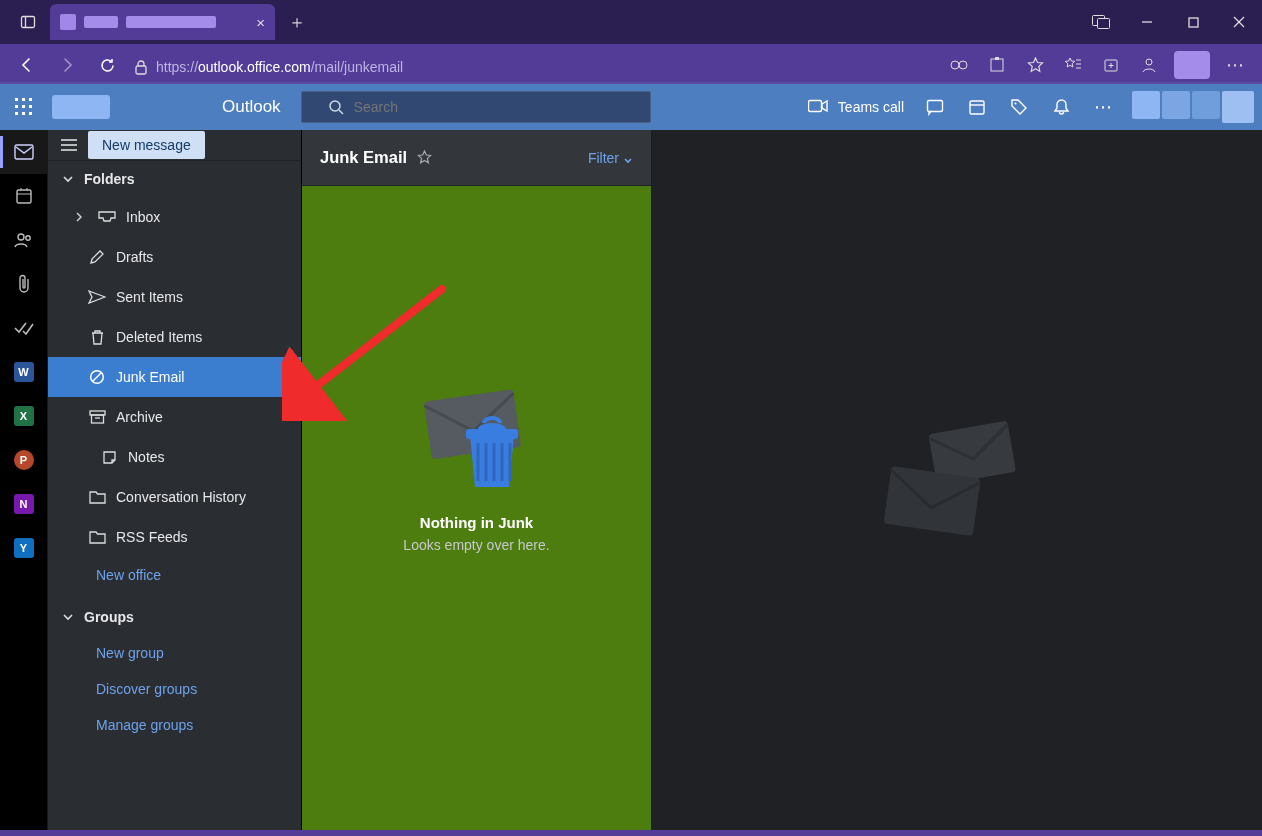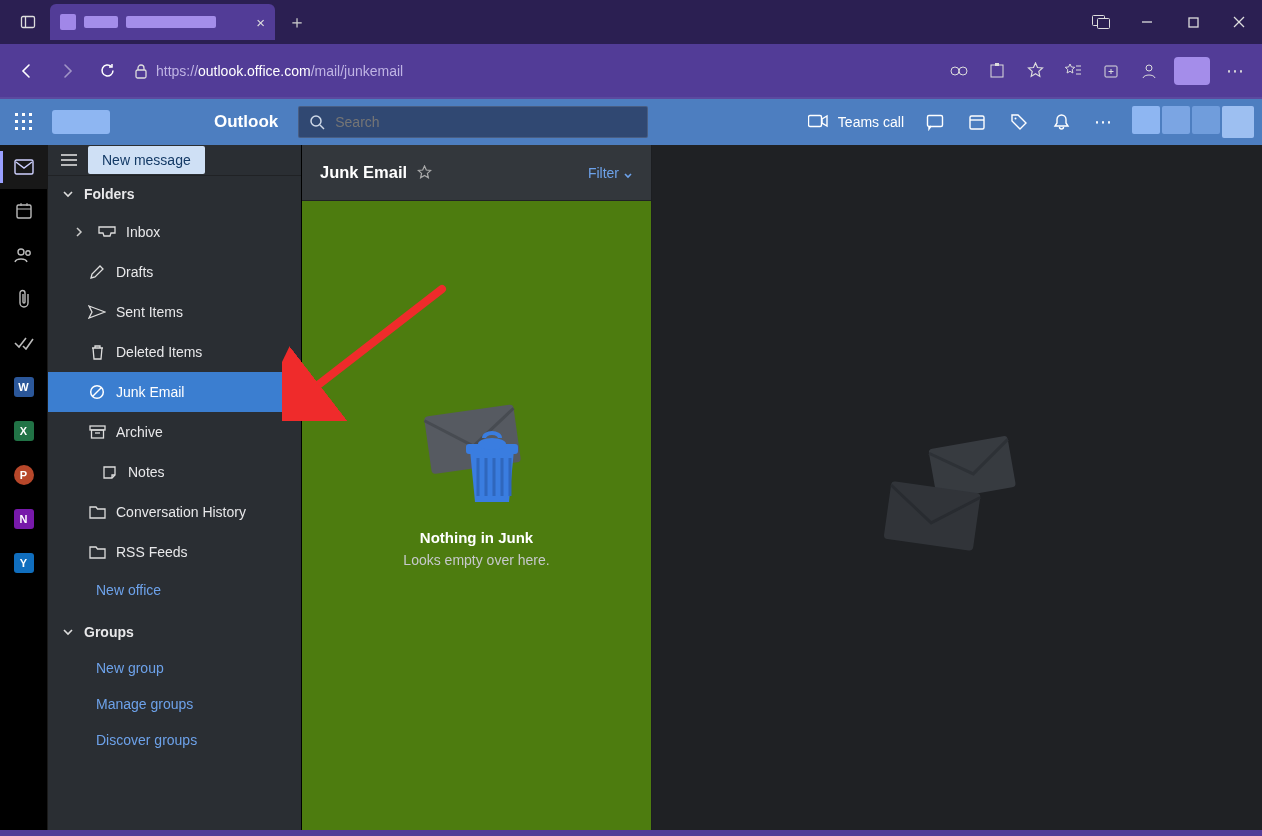--- a/index.html
+++ b/index.html
@@ -32,36 +32,36 @@
   .tab{height:36px;background:var(--address-bar);border-radius:6px 6px 0 0;display:flex;align-items:center;gap:8px;padding:0 10px;min-width:225px;color:#fff;font-size:12.5px}
   .tab .dot{width:16px;height:16px;border-radius:2px;background:#a187e8}
   .tab .blur{height:12px;background:#a48dea;border-radius:2px}
   .tab .close{margin-left:auto;font-size:15px;color:#ddd;cursor:pointer}
   .new-tab{width:32px;height:32px;display:flex;align-items:center;justify-content:center;color:#ccc;font-size:18px;margin-left:6px}
   .title-spacer{flex:1}
   .win-controls{display:flex;align-items:center;height:100%}
   .win-btn{width:46px;height:32px;display:flex;align-items:center;justify-content:center;color:#ddd}
   .win-btn svg{stroke:#ddd}
 
-  .address-bar{height:55px;background:var(--address-bar);display:flex;align-items:center;gap:2px;padding:12px 8px;border-bottom:2px solid var(--tab-sep)}
+  .address-bar{height:40px;background:var(--address-bar);display:flex;align-items:flex-end;gap:2px;padding:0 8px;border-bottom:2px solid var(--tab-sep)}
   .ab-btn{width:38px;height:34px;display:flex;align-items:center;justify-content:center;color:#ddd}
   .url-field{flex:1;height:30px;display:flex;align-items:center;gap:8px;padding:0 6px;color:#fff;font-size:14px}
   .url-field .lock{color:#ccc}
   .url-dim{color:#bfb4e4}
   .ab-right{display:flex;align-items:center;gap:0}
   .ab-right .ab-btn{width:38px}
   .avatar-blur{width:36px;height:28px;background:#a48dea;border-radius:4px;margin:0 6px}
 
   
   .app-bar{height:46px;background:var(--app-bar);display:flex;align-items:center;color:#fff}
   .waffle{width:48px;height:46px;display:flex;align-items:center;justify-content:center}
   .app-brand{width:150px;display:flex;align-items:center;gap:8px;padding-left:4px}
   .brand-blur{width:58px;height:24px;background:#8eb6f2;border-radius:3px}
-  .app-title{font-weight:700;font-size:17px;margin-left:16px}
-  .search{margin-left:20px;flex:0 0 350px;height:32px;background:var(--search-bg);display:flex;align-items:center;border-radius:2px;padding:0 10px;color:#cfd9e8;border:1px solid rgba(255,255,255,0.12)}
+  .app-title{font-weight:400;font-size:17px;margin-left:24px}
+  .search{margin-left:20px;flex:0 0 350px;height:32px;background:var(--search-bg);display:flex;align-items:center;border-radius:2px;padding:0 26px;color:#cfd9e8;border:1px solid rgba(255,255,255,0.12)}
   .search input{background:transparent;border:none;color:#cfd9e8;font-size:14px;margin-left:8px;outline:none;flex:1}
   .app-spacer{flex:1}
   .teams-call{display:flex;align-items:flex-start;gap:10px;font-size:14px;padding:0 10px}
   .app-icn{width:42px;height:46px;display:flex;align-items:center;justify-content:center}
   .avatar-stack{display:flex;gap:2px;margin:0 8px}
   .avs{width:28px;height:28px;background:#8eb6f2;border-radius:2px}
 
   
   .shell{display:flex;height:calc(836px - 44px - 42px - 46px);background:#000}
   .rail{width:48px;background:var(--sidebar-bg);display:flex;flex-direction:column;align-items:center;border-right:1px solid #1a1a1a}
@@ -450,22 +450,22 @@
 
     <div class="section" style="margin-top:6px">
       <span>
           <svg width="12" height="12" viewBox="0 0 12 12">
             <path d="M2 4l4 4 4-4" fill="none" stroke="#ddd" stroke-width="1.6"></path>
           </svg>
         </span>
       <span>Groups</span>
     </div>
     <div class="link-item">New group</div>
+    <div class="link-item">Discover groups</div>
     <div class="link-item">Manage groups</div>
-    <div class="link-item">Discover groups</div>
   </div>
 
   <div class="listpane">
     <div class="list-head">
       <div class="title">
         <span>Junk Email</span>
         <span>
             <svg width="15" height="15" viewBox="0 0 15 15">
               <path d="M7.5 1l1.8 4 4.4.4-3.3 3 1 4.4-3.9-2.3L3.6 12.8l1-4.4L1.3 5.4l4.4-.4z" fill="none" stroke="#aaa" stroke-width="1.2"></path>
             </svg>

